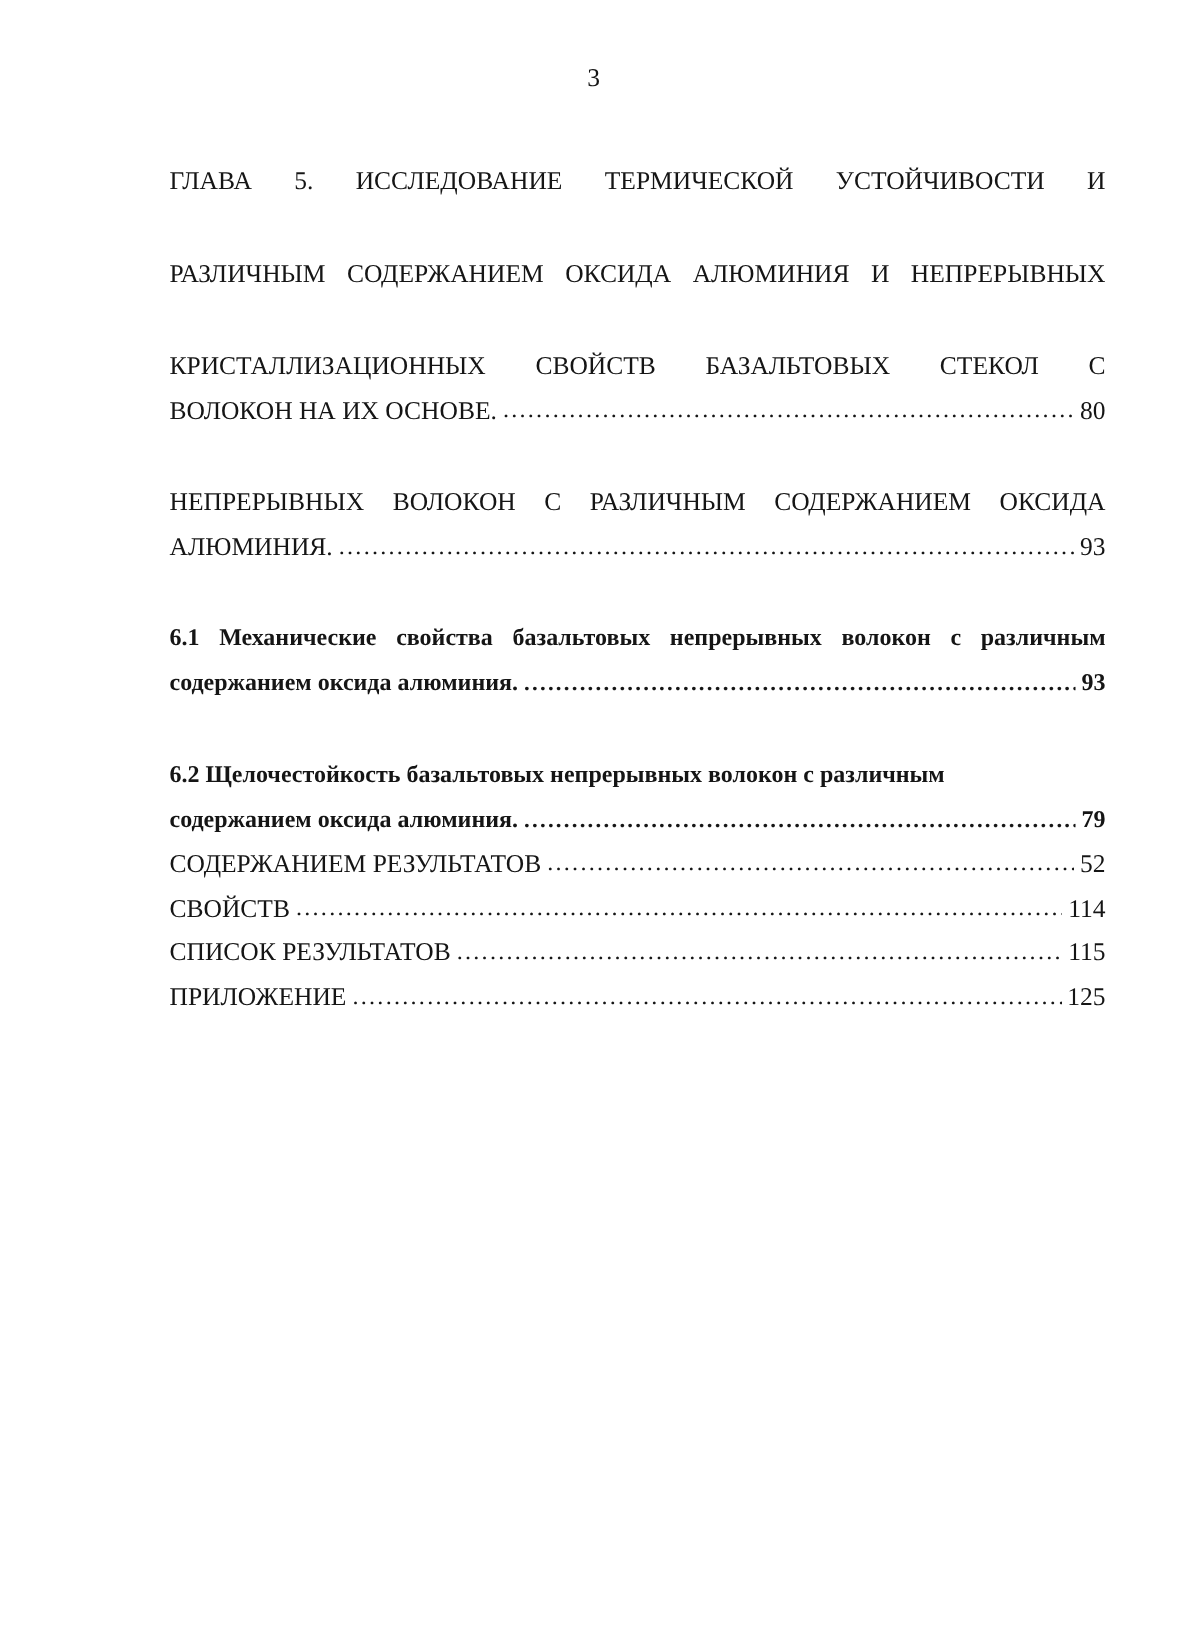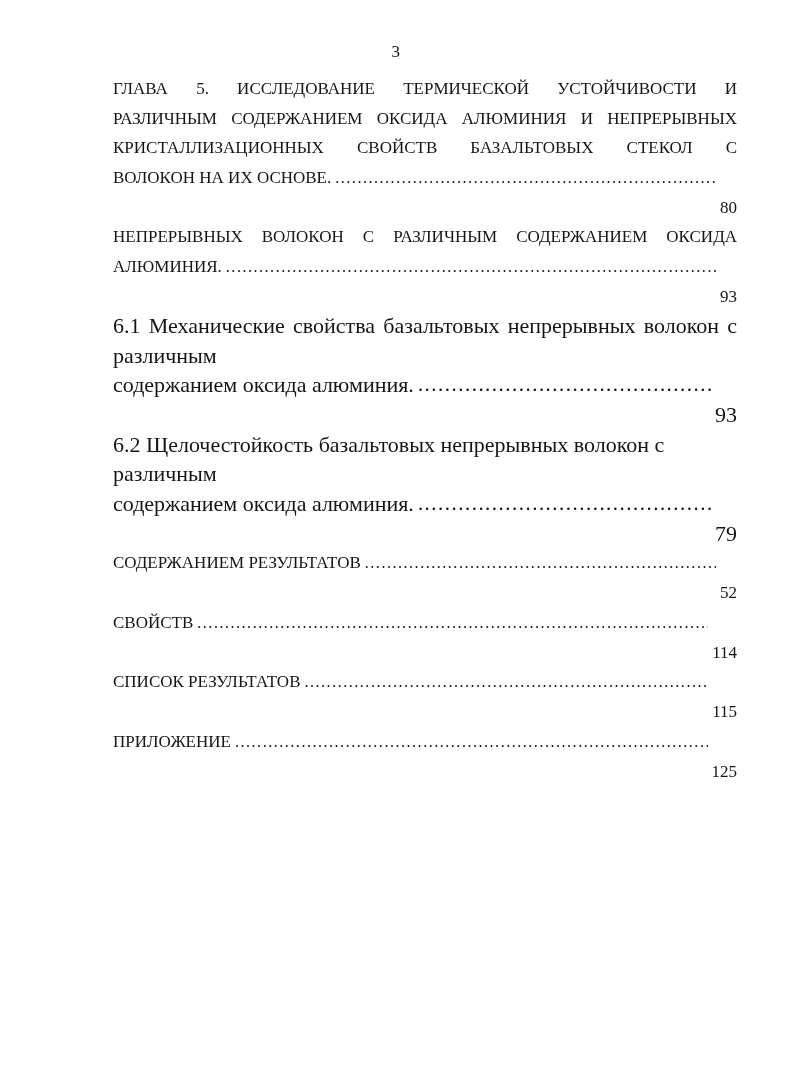--- a/index.html
+++ b/index.html
@@ -32,24 +32,26 @@
     left: 113px;
     width: 624px;
   }
   .entry {
     line-height: 29.5px;
   }
   .entry.chapter {
     font-size: 17px;
   }
   .entry.sub {
-    font-size: 22px;
+    font-size: 16px;
+    font-weight: bold;
   }
   .line {
     text-align: left;
+    margin-top: 32px;
   }
   .line.justify {
     text-align: justify;
     text-align-last: justify;
   }
   .lastline {
     display: flex;
     align-items: flex-start;
   }
   .lastline .txt {
@@ -60,21 +62,20 @@
     flex: 1 1 auto;
     min-width: 0;
     overflow: hidden;
     white-space: nowrap;
     letter-spacing: 1.5px;
     margin: 0 4px 0 4px;
     font-size: 0.95em;
   }
   .lastline .pg {
     flex: 0 0 auto;
-    margin-top: 30px;
   }
 </style>
 </head>
 <body>
 
 <div class="page">
   <div class="page-number">3</div>
   <div class="toc" id="toc">
       <div class="entry chapter">
         <div class="line justify">ГЛАВА 5. ИССЛЕДОВАНИЕ ТЕРМИЧЕСКОЙ УСТОЙЧИВОСТИ И</div>

